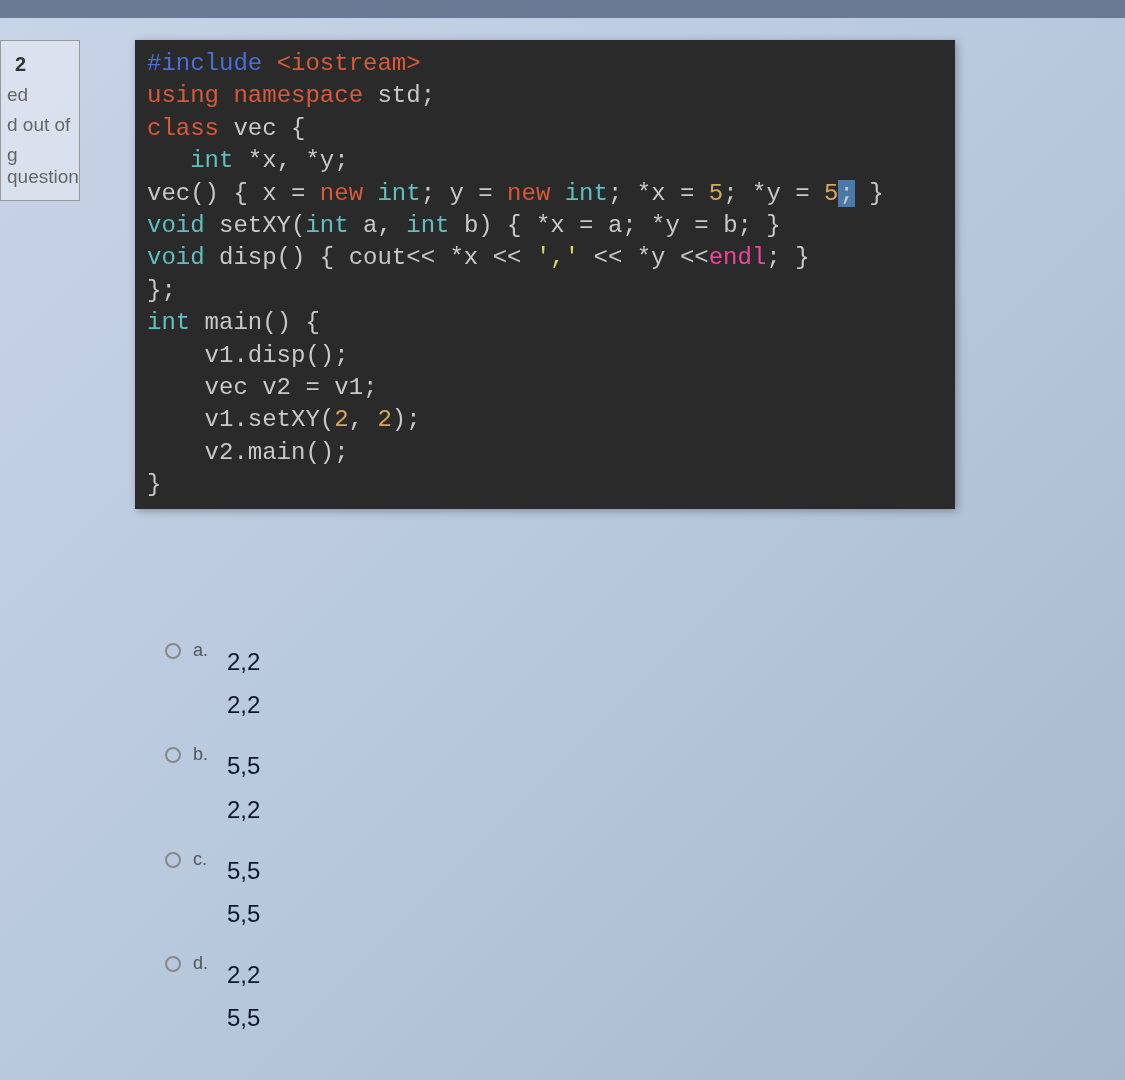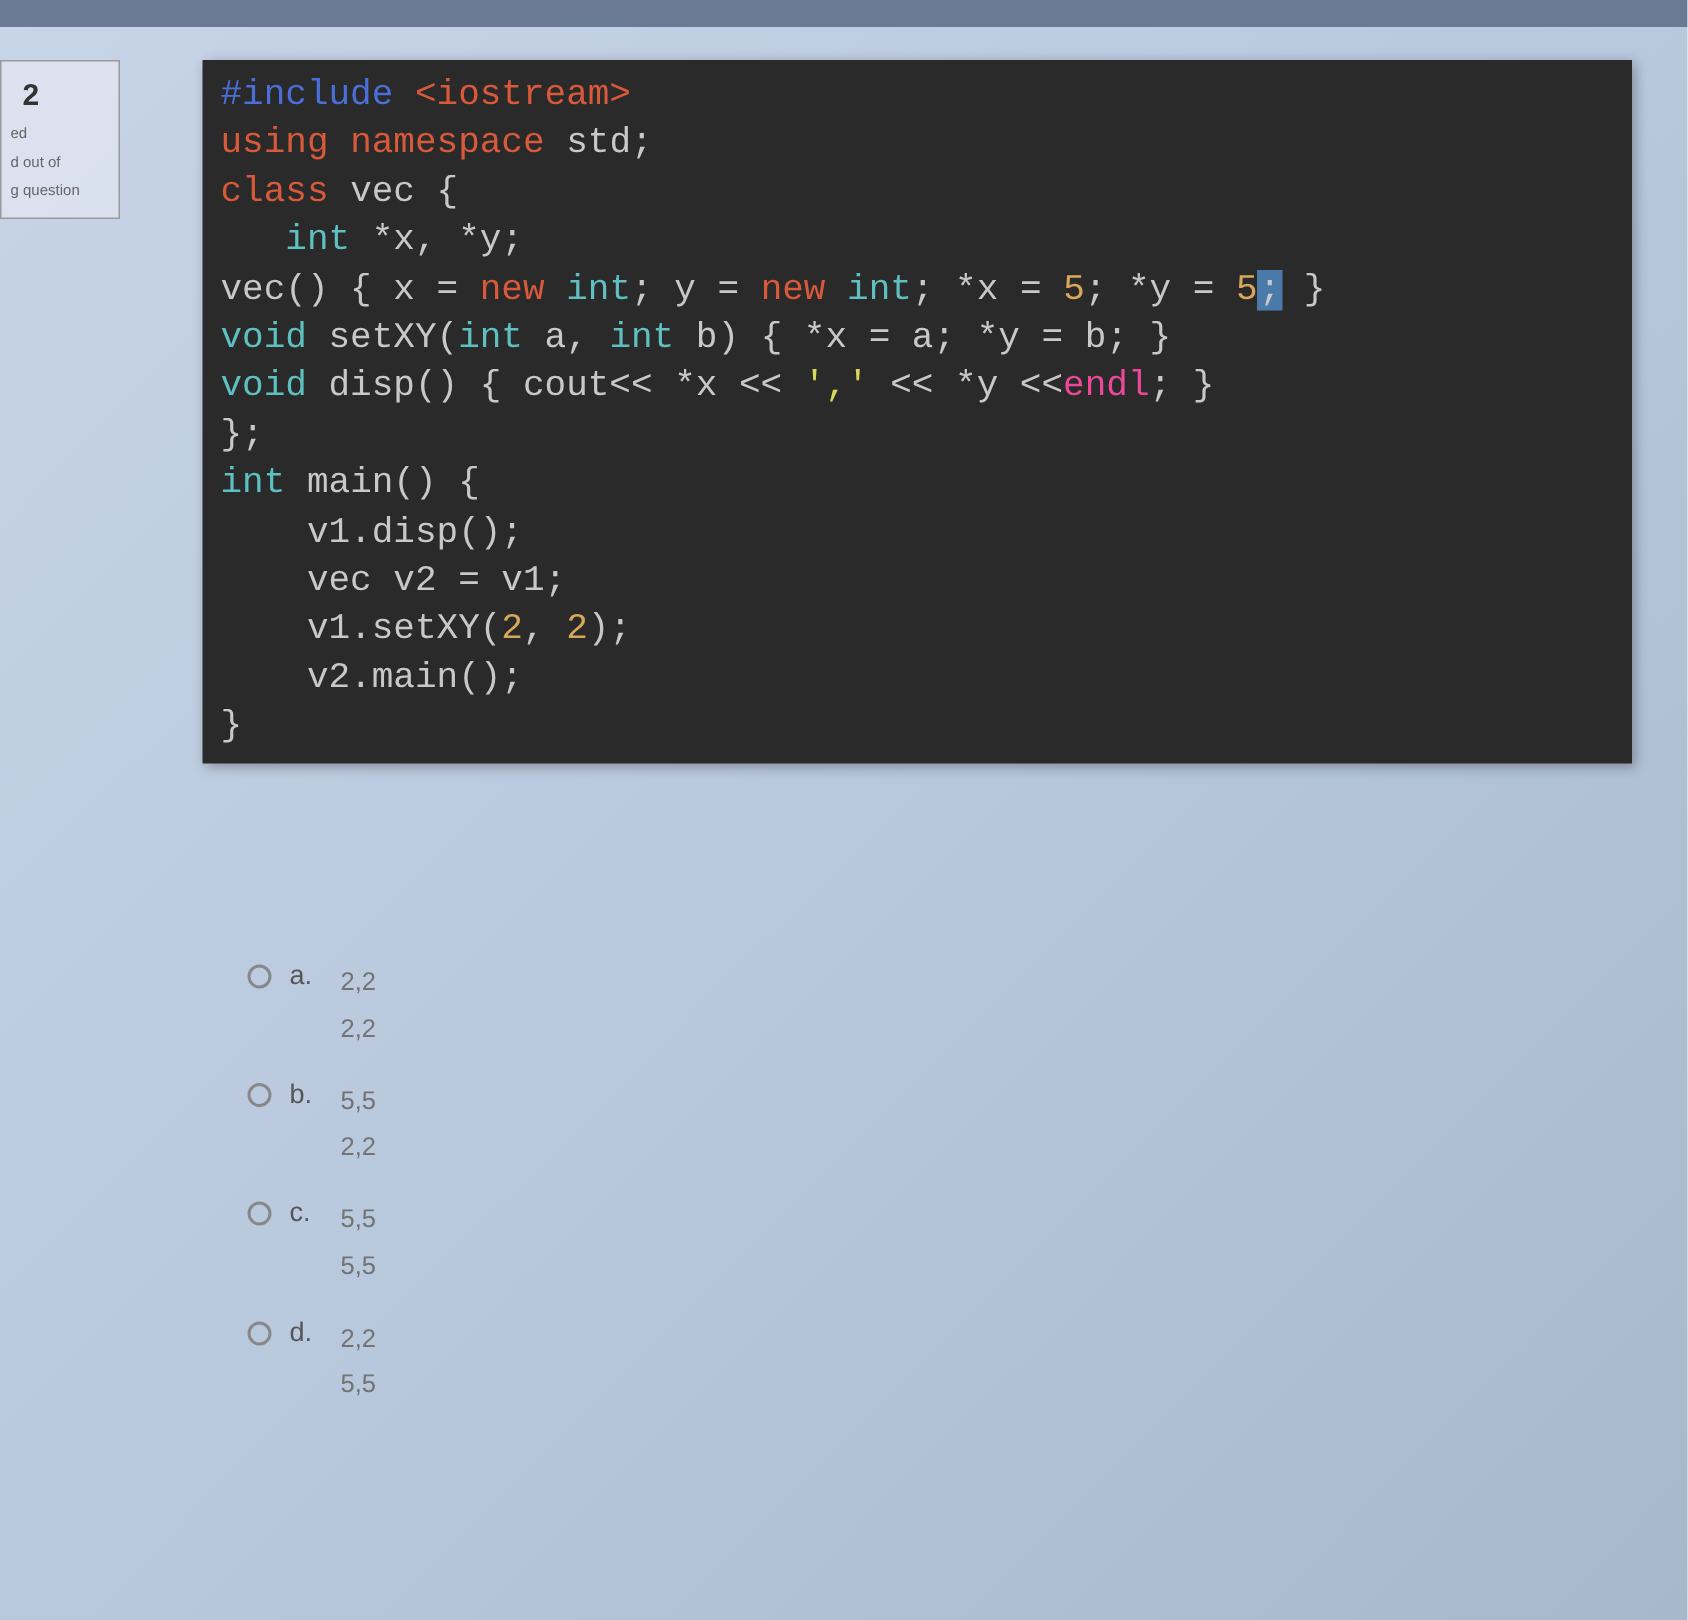--- a/index.html
+++ b/index.html
@@ -33,29 +33,29 @@
       font-size: 14px;
       color: #555;
     }
     .question-num {
       font-size: 20px;
       font-weight: bold;
       color: #333;
       padding: 4px 8px;
     }
     .sidebar-text {
-      font-size: 10px;
+      font-size: 19px;
       color: #666;
       padding: 4px 0;
     }
     .code-block {
       position: absolute;
       left: 135px;
       top: 40px;
-      width: 953px;
+      width: 820px;
       background: #2a2a2a;
       padding: 8px 12px;
       font-family: 'Courier New', monospace;
       font-size: 24px;
       line-height: 1.35;
       box-shadow: 2px 2px 8px rgba(0,0,0,0.3);
     }
     .code-line {
       white-space: pre;
       color: #c8c8c8;
@@ -91,22 +91,22 @@
       margin-top: 3px;
       flex-shrink: 0;
     }
     .answer-label {
       color: #555;
       font-size: 18px;
       margin-right: 12px;
       min-width: 22px;
     }
     .answer-text {
-      color: #737373;
-      font-size: 17px;
+      color: #0f172a;
+      font-size: 24px;
       line-height: 1.8;
       white-space: pre-line;
     }
   </style>
 </head>
 <body>
 
 <div class="top-bar"></div>
 
 <div class="sidebar">

